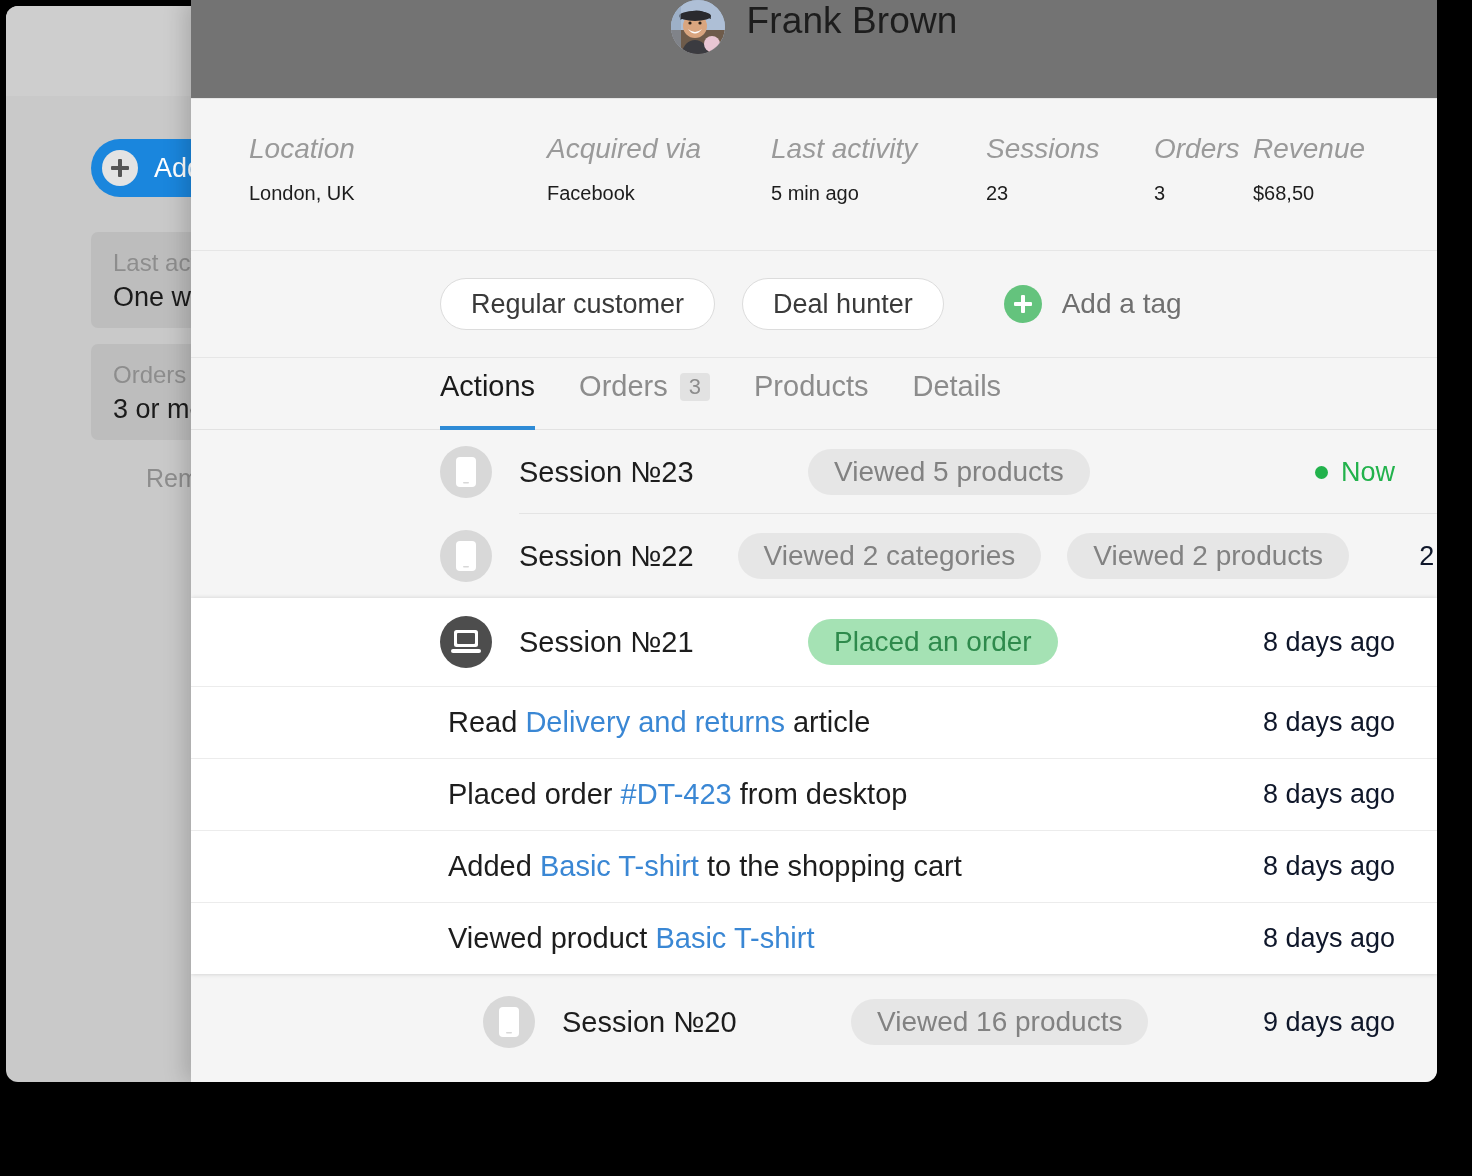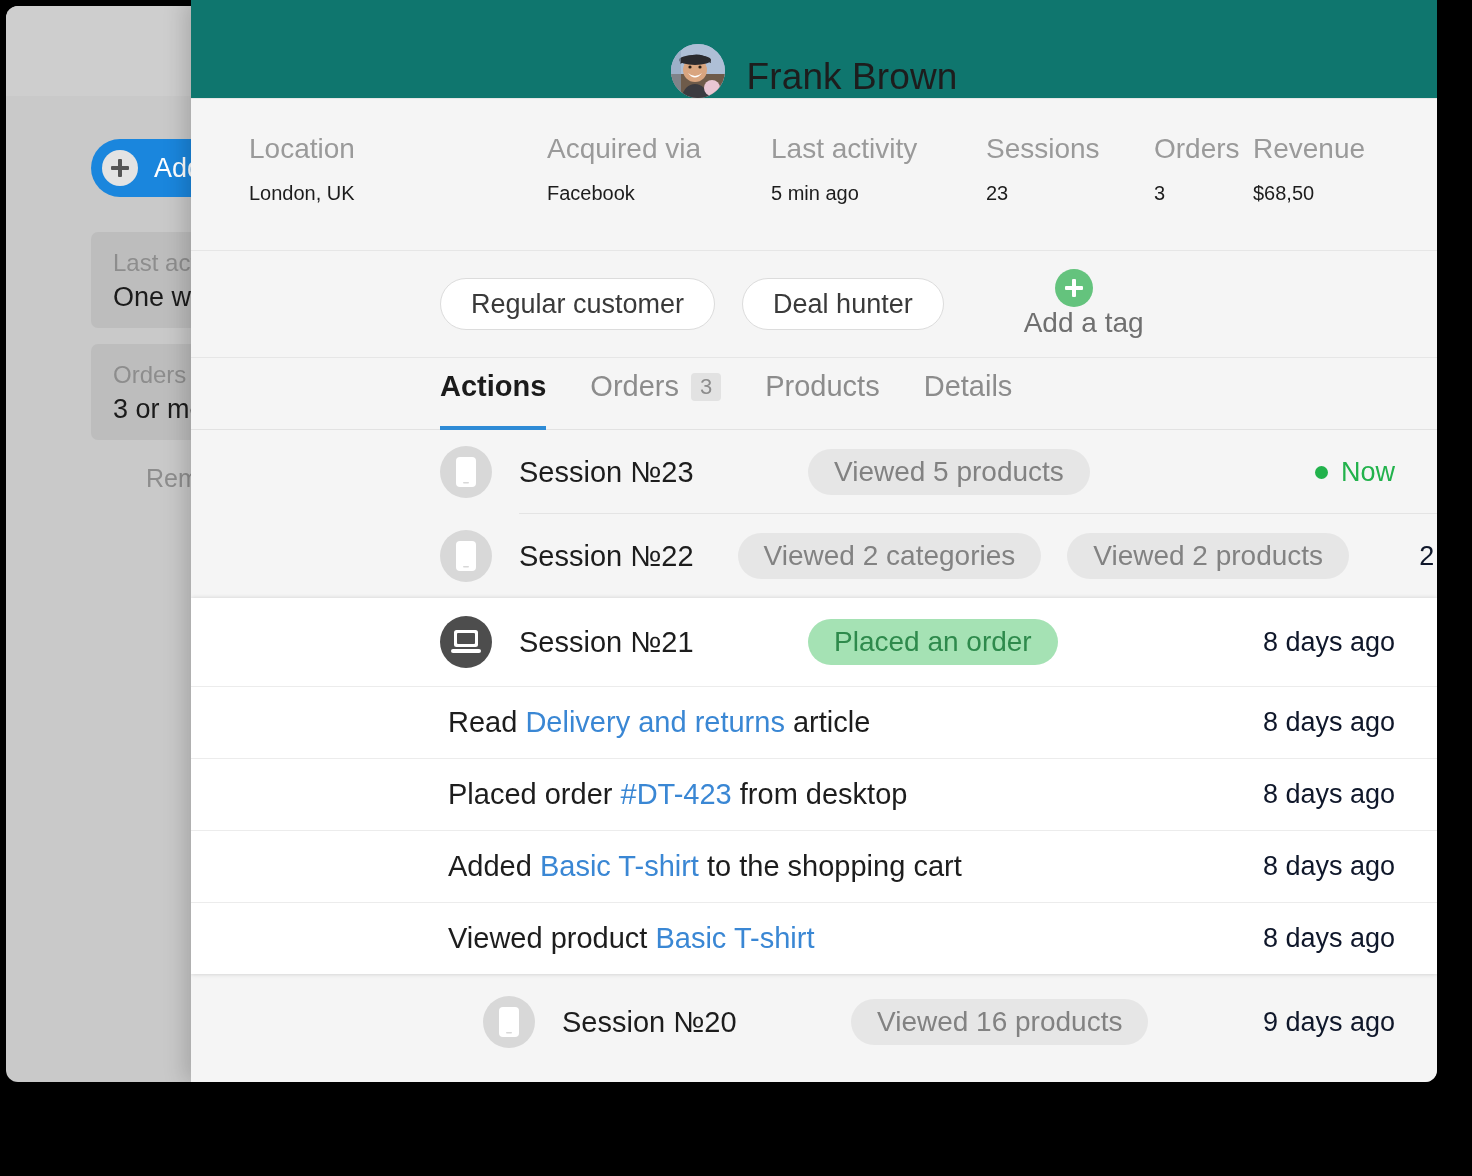--- a/index.html
+++ b/index.html
@@ -113,24 +113,24 @@
     height: 1082px;
     background: #f5f5f5;
     border-bottom-right-radius: 12px;
     box-shadow: -6px 0 22px rgba(0,0,0,.18);
     overflow: hidden;
   }
 
   
   .panel-header {
     height: 99px;
-    background: #0f766e;
+    background: #737373;
     border-bottom: 1px solid #e6e6e6;
     display: flex;
-    align-items: flex-end;
+    align-items: flex-start;
     justify-content: center;
   }
   .avatar {
     width: 54px; height: 54px;
     border-radius: 50%;
     overflow: hidden;
     flex: 0 0 auto;
     background: #a9bcd4;
     position: relative;
   }
@@ -151,20 +151,21 @@
     padding: 30px 0 0 58px;
     border-bottom: 1px solid #e6e6e6;
     background: #f5f5f5;
   }
   .stat { flex: 0 0 auto; }
   .stat-label {
     color: #9a9a9a;
     font-size: 28px;
     line-height: 40px;
     white-space: nowrap;
+    font-style: italic;
   }
   .stat-value {
     color: #1d1d1d;
     font-size: 20px;
     line-height: 48px;
     white-space: nowrap;
   }
   .stat.s-location { width: 298px; }
   .stat.s-acquired { width: 224px; }
   .stat.s-activity { width: 215px; }
@@ -191,21 +192,20 @@
     padding: 0 30px;
     font-size: 27px;
     color: #3a3a3a;
     margin-right: 27px;
     white-space: nowrap;
   }
   .add-tag {
     display: flex;
     align-items: center;
     margin-left: 33px;
-    flex-direction: column;
   }
   .add-tag-circle {
     width: 38px; height: 38px;
     border-radius: 50%;
     background: #64c37d;
     position: relative;
     flex: 0 0 auto;
   }
   .add-tag-circle::before, .add-tag-circle::after {
     content: "";
@@ -237,21 +237,21 @@
     height: 100%;
     padding-bottom: 14px;
     margin-right: 44px;
     font-size: 29px;
     color: #8c8c8c;
     white-space: nowrap;
     position: relative;
   }
   .tab.active {
     color: #1b1b1b;
-    font-weight: bold;
+    font-weight: normal;
   }
   .tab.active::after {
     content: "";
     position: absolute;
     left: 0; right: 0; bottom: -1px;
     height: 4px;
     background: #2e8bd6;
   }
   .tab-badge {
     margin-left: 12px;

